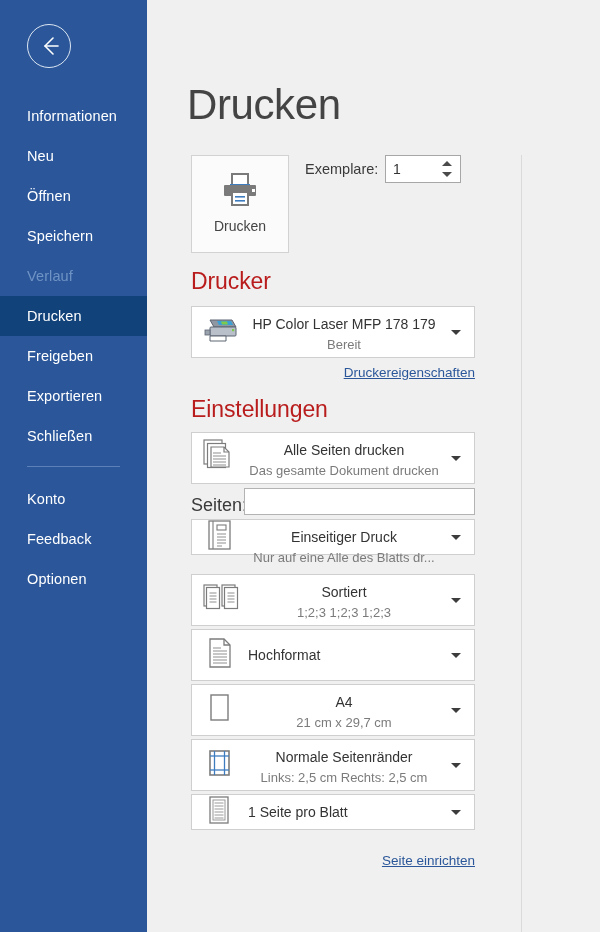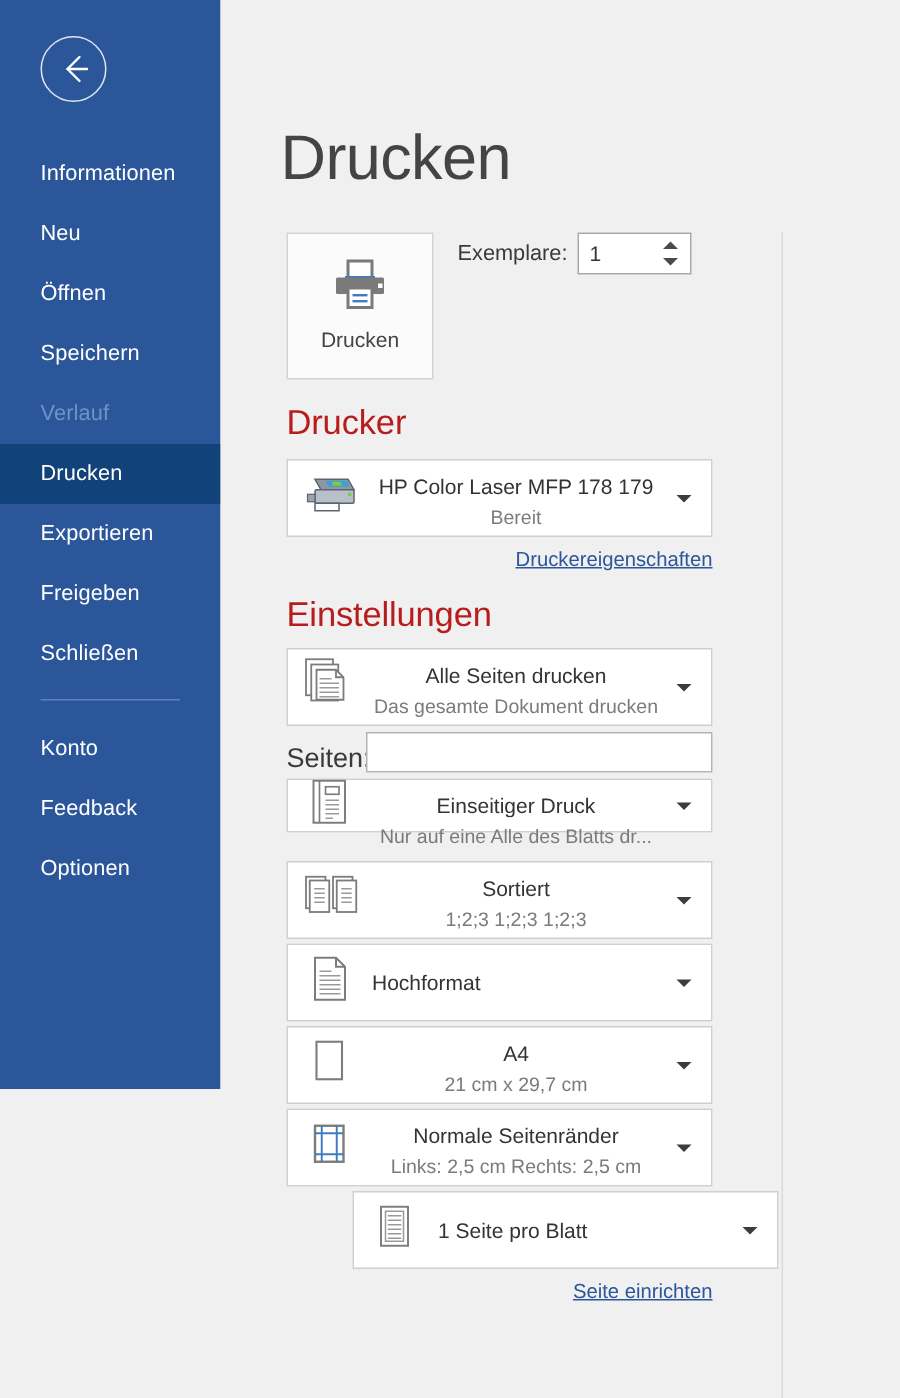--- a/index.html
+++ b/index.html
@@ -18,21 +18,21 @@
     position: relative;
     width: 600px;
     height: 932px;
   }
 
   
   #sidebar {
     position: absolute;
     left: 0; top: 0;
     width: 147px;
-    height: 726px;
+    height: 932px;
     background: #2b579a;
   }
   #back-button {
     position: absolute;
     left: 27px;
     top: 24px;
     width: 44px;
     height: 44px;
     border-radius: 50%;
     border: 1.4px solid #dce6f2;
@@ -245,21 +245,21 @@
   .combo.two-line .c-text { top: 9px; }
   .combo.one-line .c-text { top: 50%; transform: translateY(-50%); }
 
   #combo-printer   { top: 306px; height: 52px; }
   #combo-pages-all { top: 432px; height: 52px; }
   #combo-sided     { top: 519px; height: 36px; }
   #combo-collate   { top: 574px; height: 52px; }
   #combo-orient    { top: 629px; height: 52px; }
   #combo-paper     { top: 684px; height: 52px; }
   #combo-margins   { top: 739px; height: 52px; }
-  #combo-perpage   { top: 794px; height: 52px; margin-left: 44px; }
+  #combo-perpage   { top: 794px; height: 36px; }
 
   #combo-orient .c-text,
   #combo-perpage .c-text { top: 50%; transform: translateY(-50%); }
 
   
   .link {
     position: absolute;
     font-size: 13.5px;
     color: #2b579a;
     text-decoration: underline;
@@ -323,24 +323,24 @@
       <div class="nav-item">
         <span>Speichern</span>
       </div>
       <div class="nav-item disabled">
         <span>Verlauf</span>
       </div>
       <div class="nav-item active">
         <span>Drucken</span>
       </div>
       <div class="nav-item">
+        <span>Freigeben</span>
+      </div>
+      <div class="nav-item">
         <span>Exportieren</span>
-      </div>
-      <div class="nav-item">
-        <span>Freigeben</span>
       </div>
       <div class="nav-item">
         <span>Schließen</span>
       </div>
 
       <div class="nav-sep"></div>
 
       <div class="nav-item">
         <span>Konto</span>
       </div>

